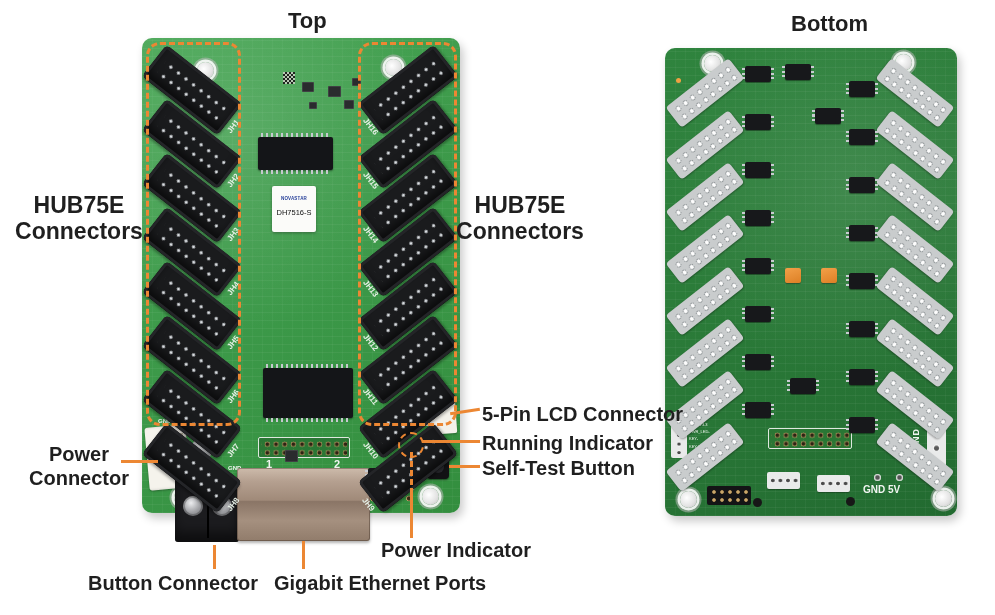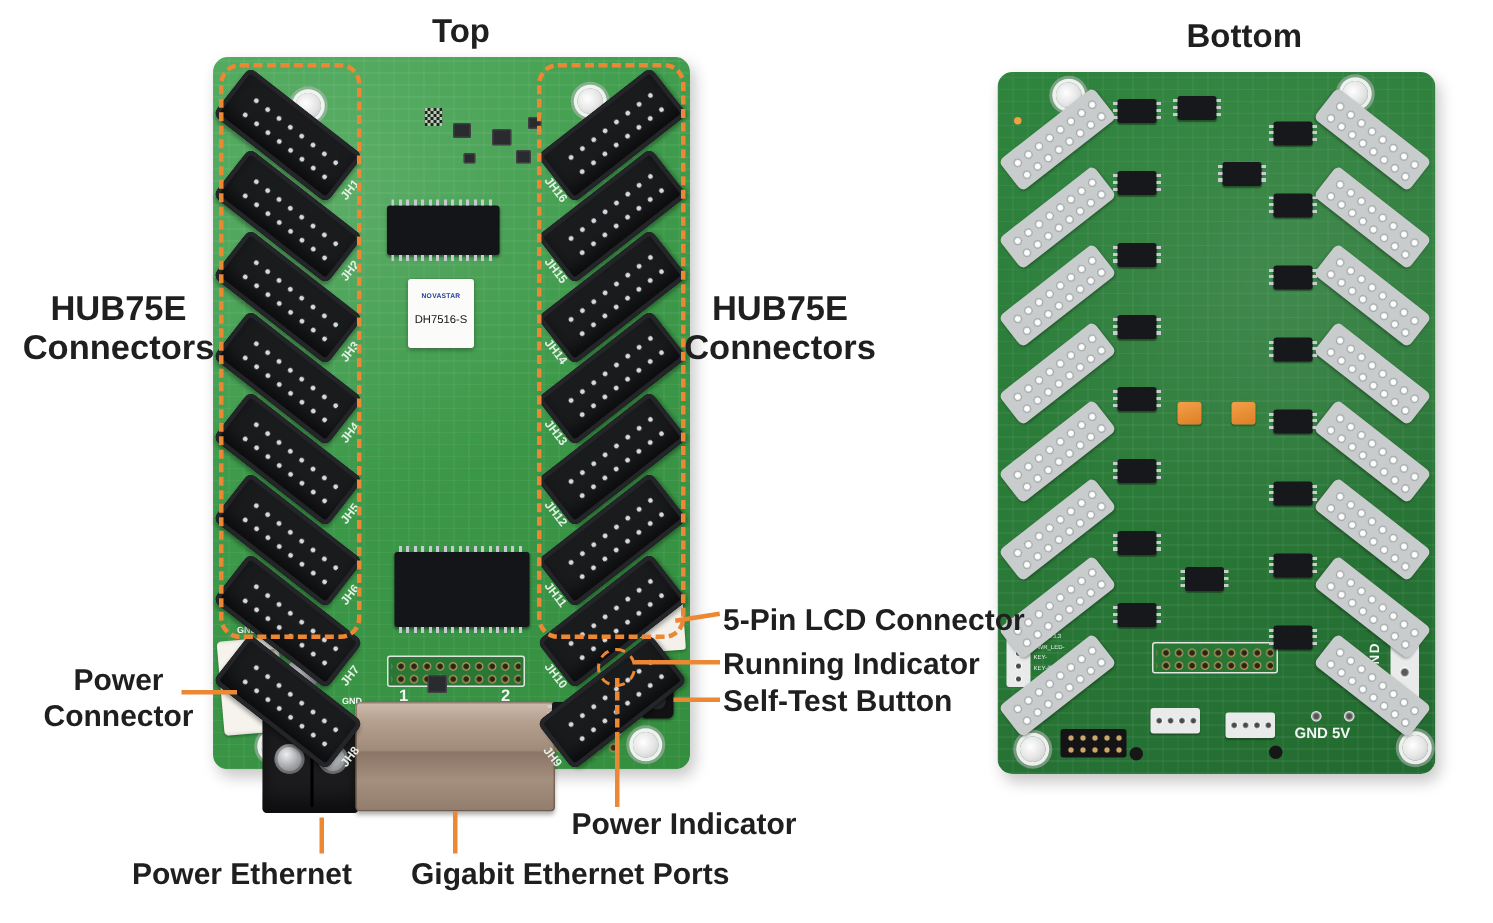--- a/index.html
+++ b/index.html
@@ -259,21 +259,21 @@
     <div>Connectors</div>
   </div>
   <div class="lbl ctr" style="left:12px;top:442px;width:134px">
     <div>Power</div>
     <div>Connector</div>
   </div>
   <div class="lbl" style="left:482px;top:402px">5-Pin LCD Connector</div>
   <div class="lbl" style="left:482px;top:431px">Running Indicator</div>
   <div class="lbl" style="left:381px;top:538px">Power Indicator</div>
   <div class="lbl" style="left:482px;top:456px">Self-Test Button</div>
-  <div class="lbl" style="left:88px;top:571px">Power Ethernet</div>
+  <div class="lbl" style="left:88px;top:571px">Button Connector</div>
   <div class="lbl" style="left:274px;top:571px">Gigabit Ethernet Ports</div>
 
   <div class="c-line" style="left:121px;top:460px;width:37px;height:3px"></div>
   <div class="c-line" style="left:450px;top:410px;width:30px;height:3px;transform:rotate(-9deg)"></div>
   <div class="c-line" style="left:423px;top:440px;width:57px;height:3px"></div>
   <div class="dash-circle" style="left:398px;top:432px;width:26px;height:26px"></div>
   <div class="c-line" style="left:449px;top:465px;width:31px;height:3px"></div>
   <div class="dashv" style="left:410px;top:452px;height:42px"></div>
   <div class="c-line" style="left:410px;top:494px;width:3px;height:44px"></div>
   <div class="c-line" style="left:213px;top:545px;width:3px;height:24px"></div>

